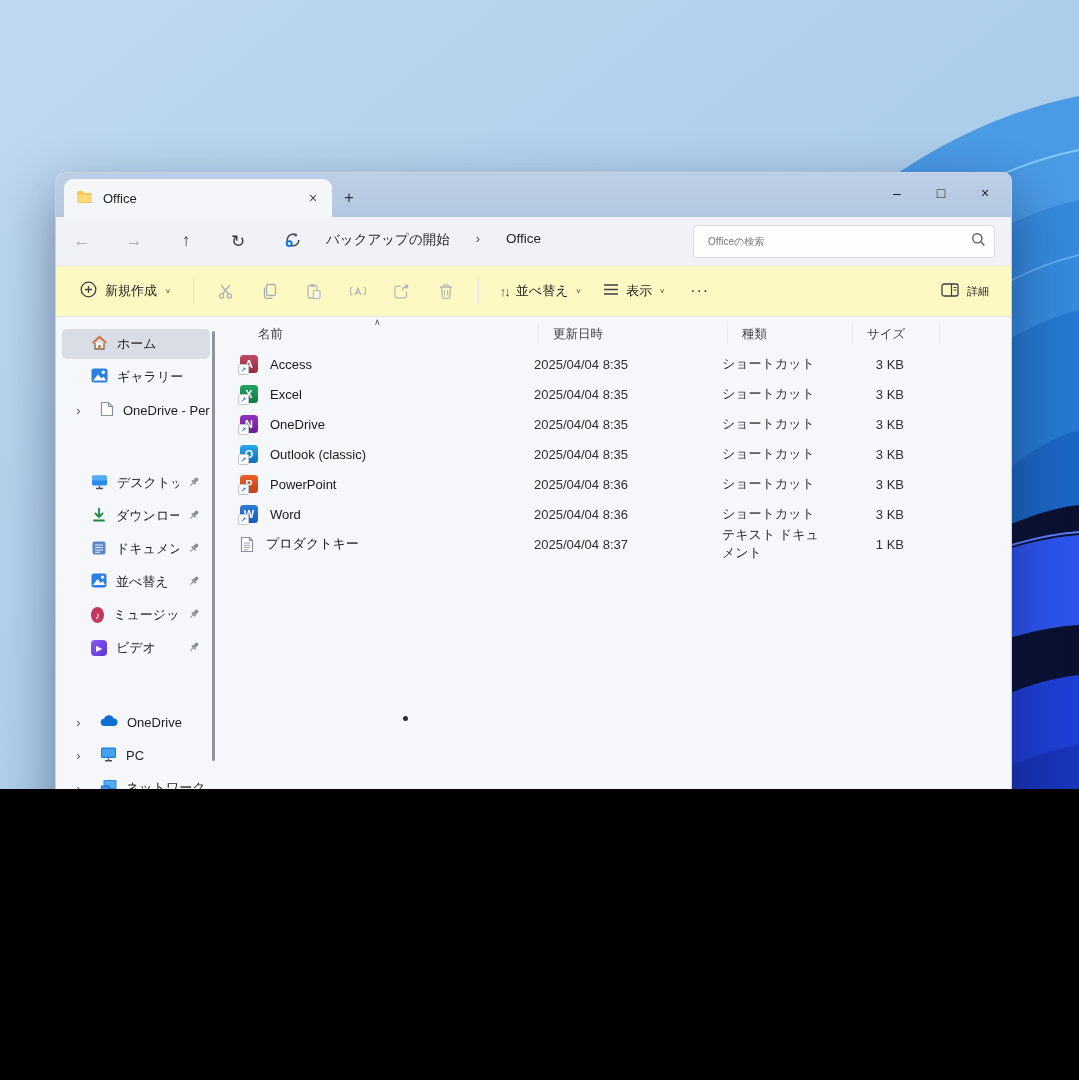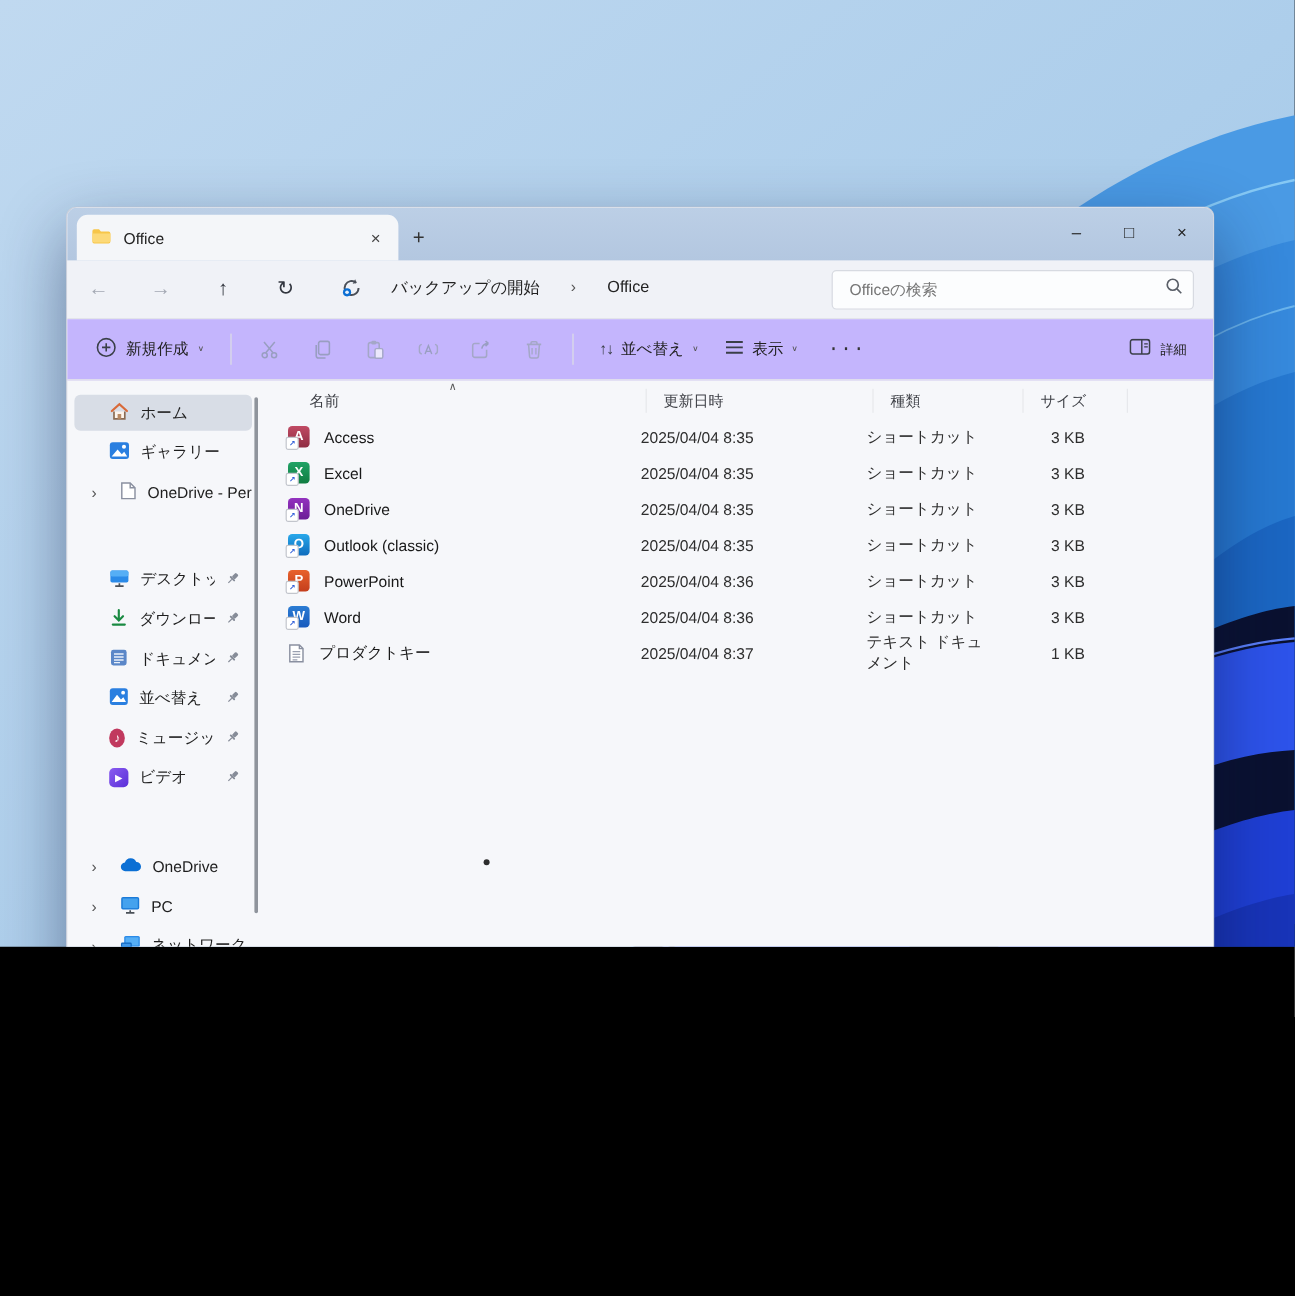--- a/index.html
+++ b/index.html
@@ -26,25 +26,25 @@
 
   .addressbar{height:48px;background:#f0f2f7;display:flex;align-items:center;border-bottom:1px solid #e2e4ea;flex:0 0 auto;}
   .navbtn{width:40px;height:34px;display:flex;align-items:center;justify-content:center;font-size:17px;border-radius:5px;}
   .navbtn.disabled{color:#a3a8b3;}
   .navbtn.enabled{color:#32363f;}
   .navgroup{display:flex;gap:12px;padding-left:6px;}
   .breadcrumb{display:flex;gap:24px;margin-left:26px;font-size:13.5px;color:#232323;flex:1;min-width:0;}
   .crumb-sep{color:#555;font-size:13px;padding:0 2px;}
   .searchbox{width:280px;height:31px;margin-right:16px;background:#fcfdfe;border:1px solid #d7dae1;
              border-radius:4px;display:flex;align-items:center;padding:0 8px 0 12px;flex:0 0 auto;}
-  .searchbox input{flex:1;border:none;outline:none;background:transparent;font-size:13px;color:#7f1d1d;
+  .searchbox input{flex:1;border:none;outline:none;background:transparent;font-size:10px;color:#7f1d1d;
                    font-family:inherit;min-width:0;}
 
-  .toolbar{height:50px;background:#c4b5fd;border-bottom:1px solid #e5e6ea;display:flex;align-items:center;
-           padding:0 14px;gap:4px;flex:0 0 auto;font-family:Liberation Mono, monospace;}
+  .toolbar{height:50px;background:#fef9c3;border-bottom:1px solid #e5e6ea;display:flex;align-items:center;
+           padding:0 14px;gap:4px;flex:0 0 auto;}
   .tool-new{display:flex;align-items:center;gap:8px;font-size:13px;color:#222;padding:6px 10px;border-radius:5px;}
   .tdivider{width:1px;height:26px;background:#dcdee4;margin:0 8px;}
   .tbtn{width:40px;height:34px;display:flex;align-items:center;justify-content:center;border-radius:5px;}
   .tbtn svg{opacity:.75;}
   .tool-drop{display:flex;align-items:center;gap:7px;font-size:13px;color:#222;padding:6px 9px;border-radius:5px;}
   .caret{font-size:8px;color:#555;transform:scaleY(.8);}
   .more{font-size:16px;letter-spacing:1px;color:#333;padding:0 12px;}
   .tool-details{margin-left:auto;display:flex;align-items:center;gap:8px;font-size:11px;color:#222;padding:6px 8px;}
 
   .content{flex:1;display:flex;min-height:0;}

